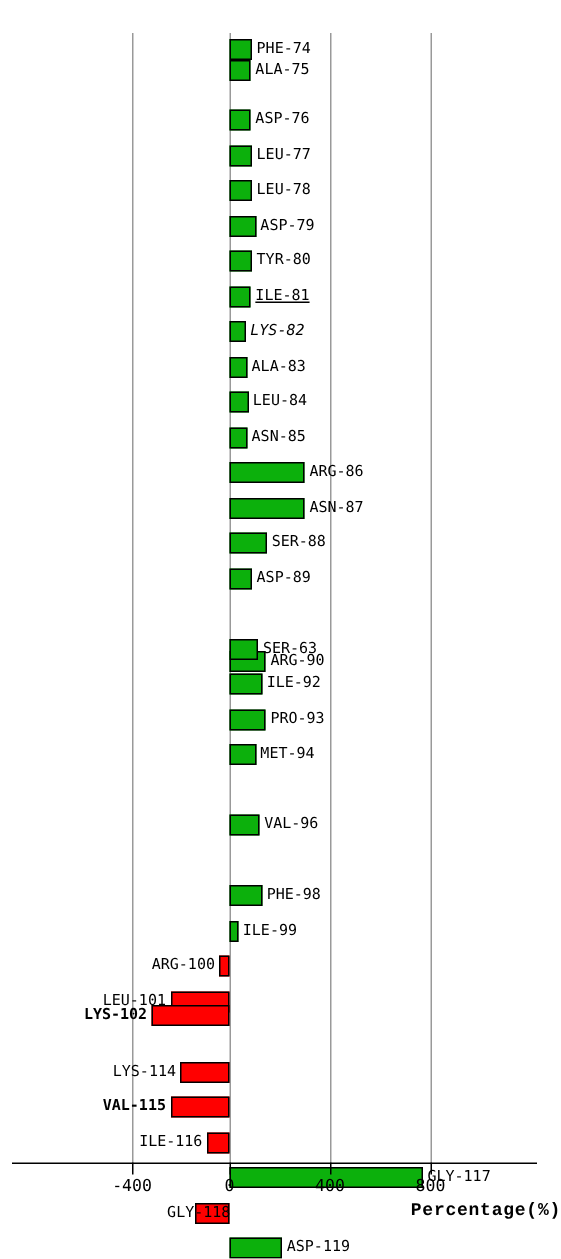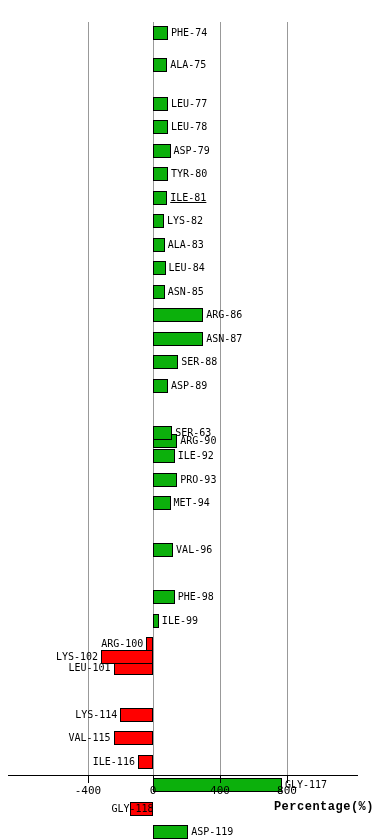--- a/index.html
+++ b/index.html
@@ -111,23 +111,27 @@
   <div class="gridline" style="left:88px;"></div>
   <div class="gridline" style="left:153px;"></div>
   <div class="gridline" style="left:220px;"></div>
   <div class="gridline" style="left:287px;"></div>
 
   <div id="plot">
       <div class="bar-row" style="top: 0px;">
         <div class="bar pos" style="width: 15.075px; left: 153px;"></div>
         <div class="bar-label right" style="left: 171.075px;">PHE-74</div>
       </div>
-      <div class="bar-row" style="top: 32px; text-decoration: underline;">
+      <div class="bar-row" style="top: 14px; text-decoration: underline;">
         <div class="bar pos" style="width: 14.2375px; left: 153px;"></div>
         <div class="bar-label right" style="left: 170.238px;">ALA-75</div>
+      </div>
+      <div class="bar-row" style="top: 47px;">
+        <div class="bar pos" style="width: 14.2375px; left: 153px;"></div>
+        <div class="bar-label right" style="left: 170.238px;">ASP-76</div>
       </div>
       <div class="bar-row" style="top: 70.5px;">
         <div class="bar pos" style="width: 15.075px; left: 153px;"></div>
         <div class="bar-label right" style="left: 171.075px;">LEU-77</div>
       </div>
       <div class="bar-row" style="top: 94px;">
         <div class="bar pos" style="width: 15.075px; left: 153px;"></div>
         <div class="bar-label right" style="left: 171.075px;">LEU-78</div>
       </div>
       <div class="bar-row" style="top: 117.5px;">
@@ -135,21 +139,21 @@
         <div class="bar-label right" style="left: 173.588px;">ASP-79</div>
       </div>
       <div class="bar-row" style="top: 141px;">
         <div class="bar pos" style="width: 15.075px; left: 153px;"></div>
         <div class="bar-label right" style="left: 171.075px;">TYR-80</div>
       </div>
       <div class="bar-row" style="top: 164.5px;">
         <div class="bar pos" style="width: 14.2375px; left: 153px;"></div>
         <div class="bar-label right" style="left: 170.238px; text-decoration: underline;">ILE-81</div>
       </div>
-      <div class="bar-row" style="top: 188px;">
+      <div class="bar-row" style="top: 188px; font-style: italic;">
         <div class="bar pos" style="width: 10.8875px; left: 153px;"></div>
         <div class="bar-label right" style="left: 166.887px;">LYS-82</div>
       </div>
       <div class="bar-row" style="top: 211.5px;">
         <div class="bar pos" style="width: 11.725px; left: 153px;"></div>
         <div class="bar-label right" style="left: 167.725px;">ALA-83</div>
       </div>
       <div class="bar-row" style="top: 235px;">
         <div class="bar pos" style="width: 12.5625px; left: 153px;"></div>
         <div class="bar-label right" style="left: 168.562px;">LEU-84</div>
@@ -207,29 +211,29 @@
         <div class="bar-label right" style="left: 161.863px;">ILE-99</div>
       </div>
       <div class="bar-row" style="top: 611px;">
         <div class="bar neg" style="width: 6.7px; left: 146.3px;"></div>
         <div class="bar-label left" style="right: 230.7px;">ARG-100</div>
       </div>
       <div class="bar-row" style="top: 634.5px;">
         <div class="bar neg" style="width: 39.3625px; left: 113.637px;"></div>
         <div class="bar-label left" style="right: 263.363px;">LEU-101</div>
       </div>
-      <div class="bar-row" style="top: 624px;">
+      <div class="bar-row" style="top: 644px; font-weight: bold;">
         <div class="bar neg" style="width: 51.925px; left: 101.075px;"></div>
         <div class="bar-label left" style="right: 275.925px;">LYS-102</div>
       </div>
       <div class="bar-row" style="top: 681.5px;">
         <div class="bar neg" style="width: 32.6625px; left: 120.338px;"></div>
         <div class="bar-label left" style="right: 256.663px;">LYS-114</div>
       </div>
-      <div class="bar-row" style="top: 705px;">
+      <div class="bar-row" style="top: 705px; font-weight: bold;">
         <div class="bar neg" style="width: 39.3625px; left: 113.637px;"></div>
         <div class="bar-label left" style="right: 263.363px;">VAL-115</div>
       </div>
       <div class="bar-row" style="top: 728.5px;">
         <div class="bar neg" style="width: 15.075px; left: 137.925px;"></div>
         <div class="bar-label left" style="right: 239.075px;">ILE-116</div>
       </div>
       <div class="bar-row" style="top: 752px;">
         <div class="bar pos" style="width: 128.975px; left: 153px;"></div>
         <div class="bar-label right" style="left: 284.975px;">GLY-117</div>

